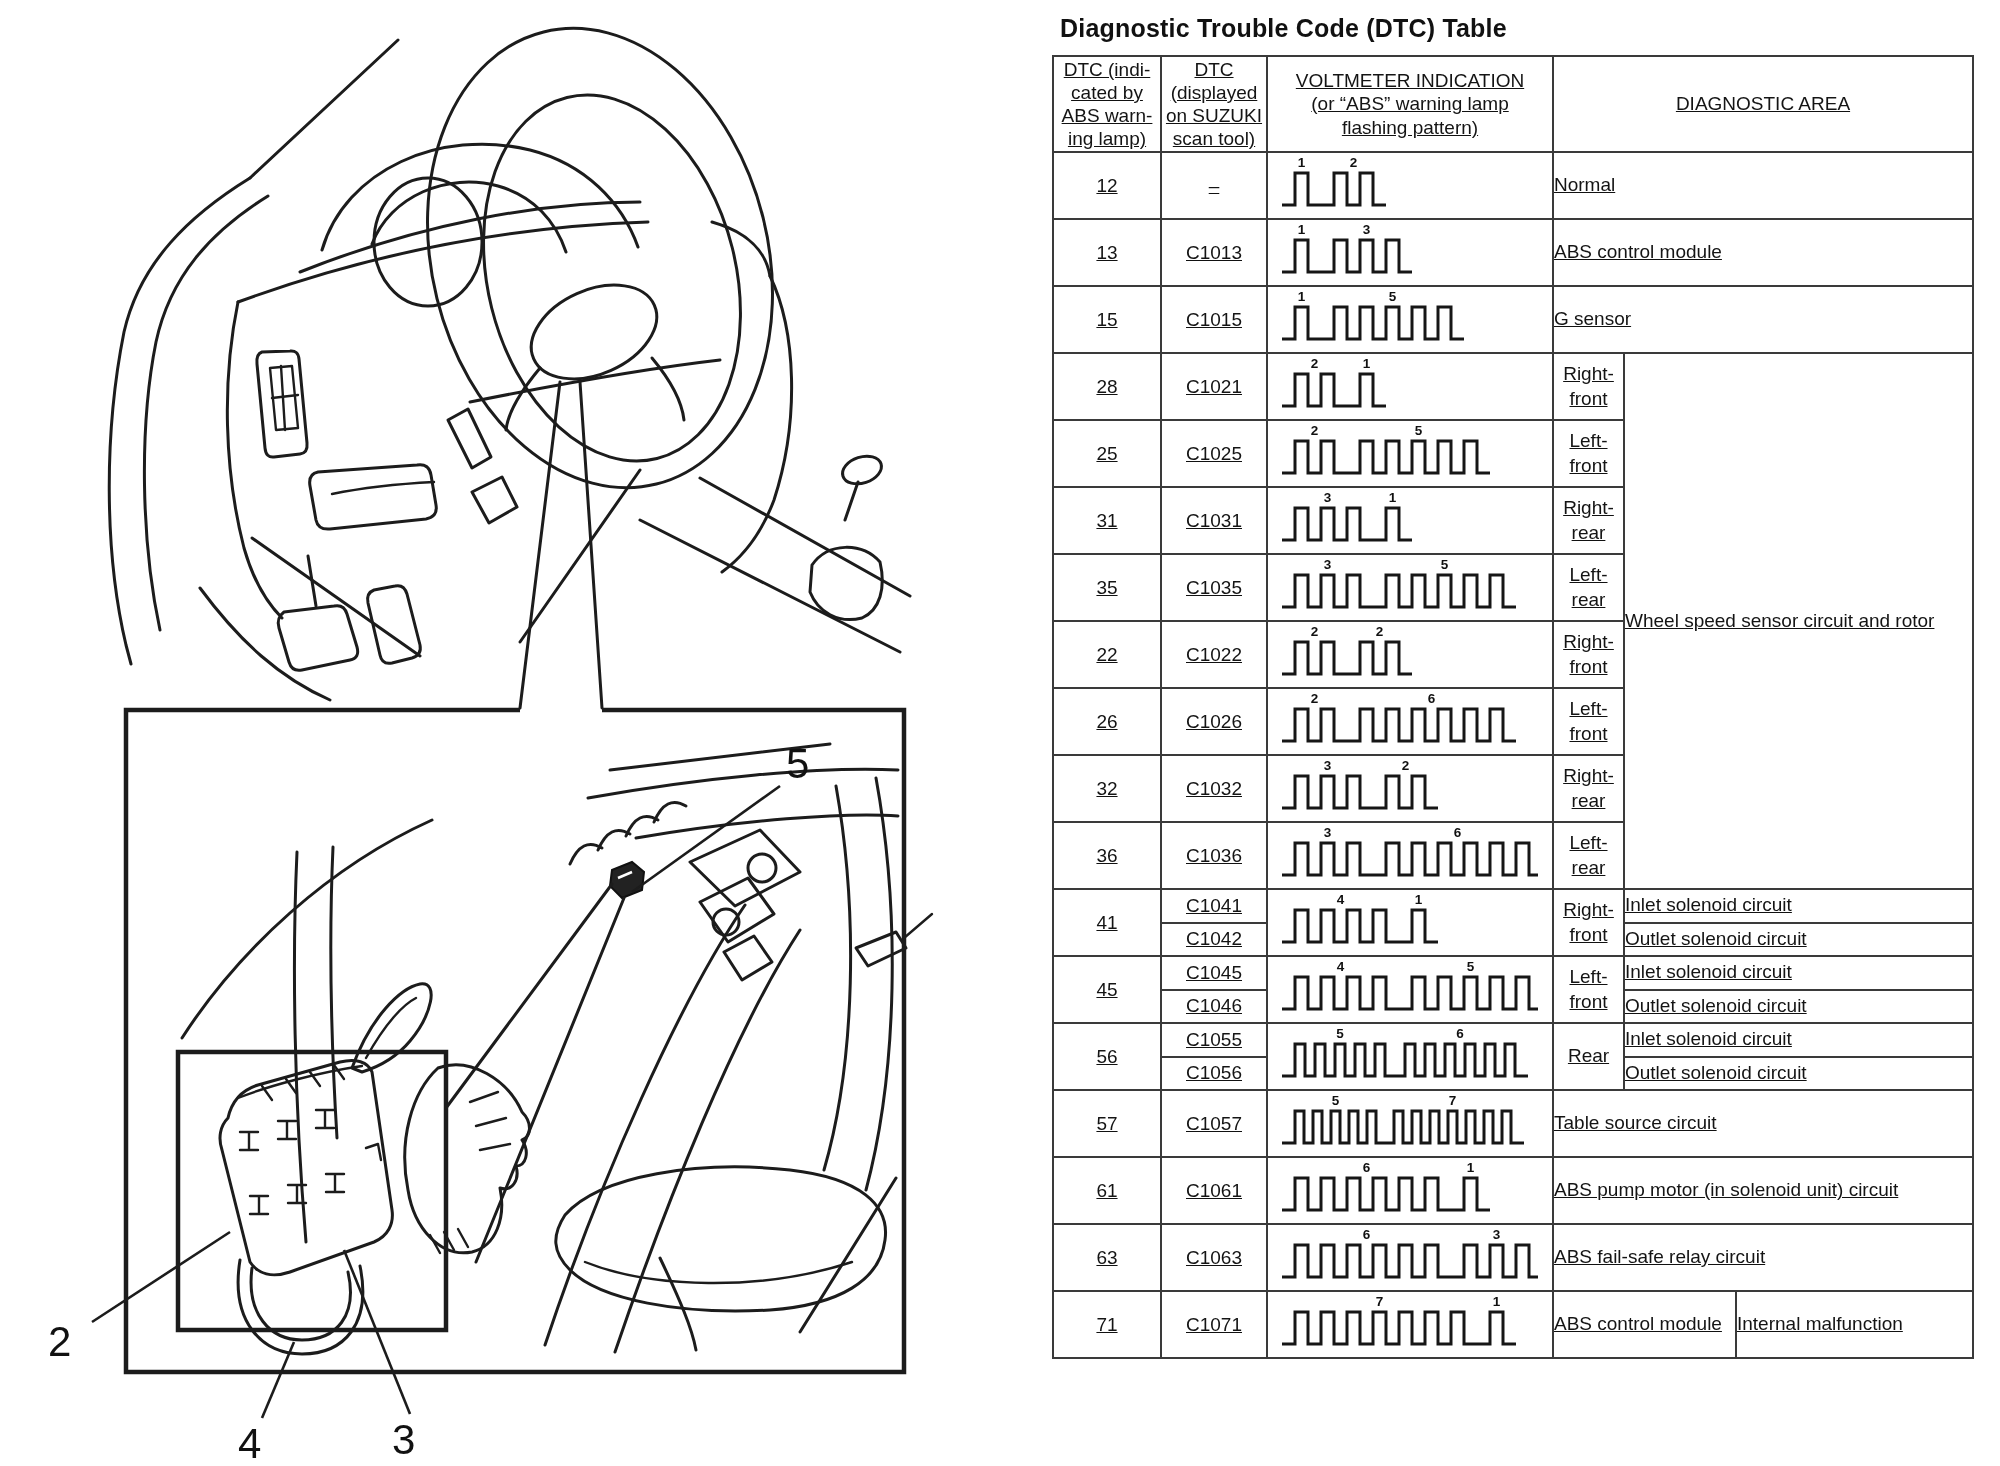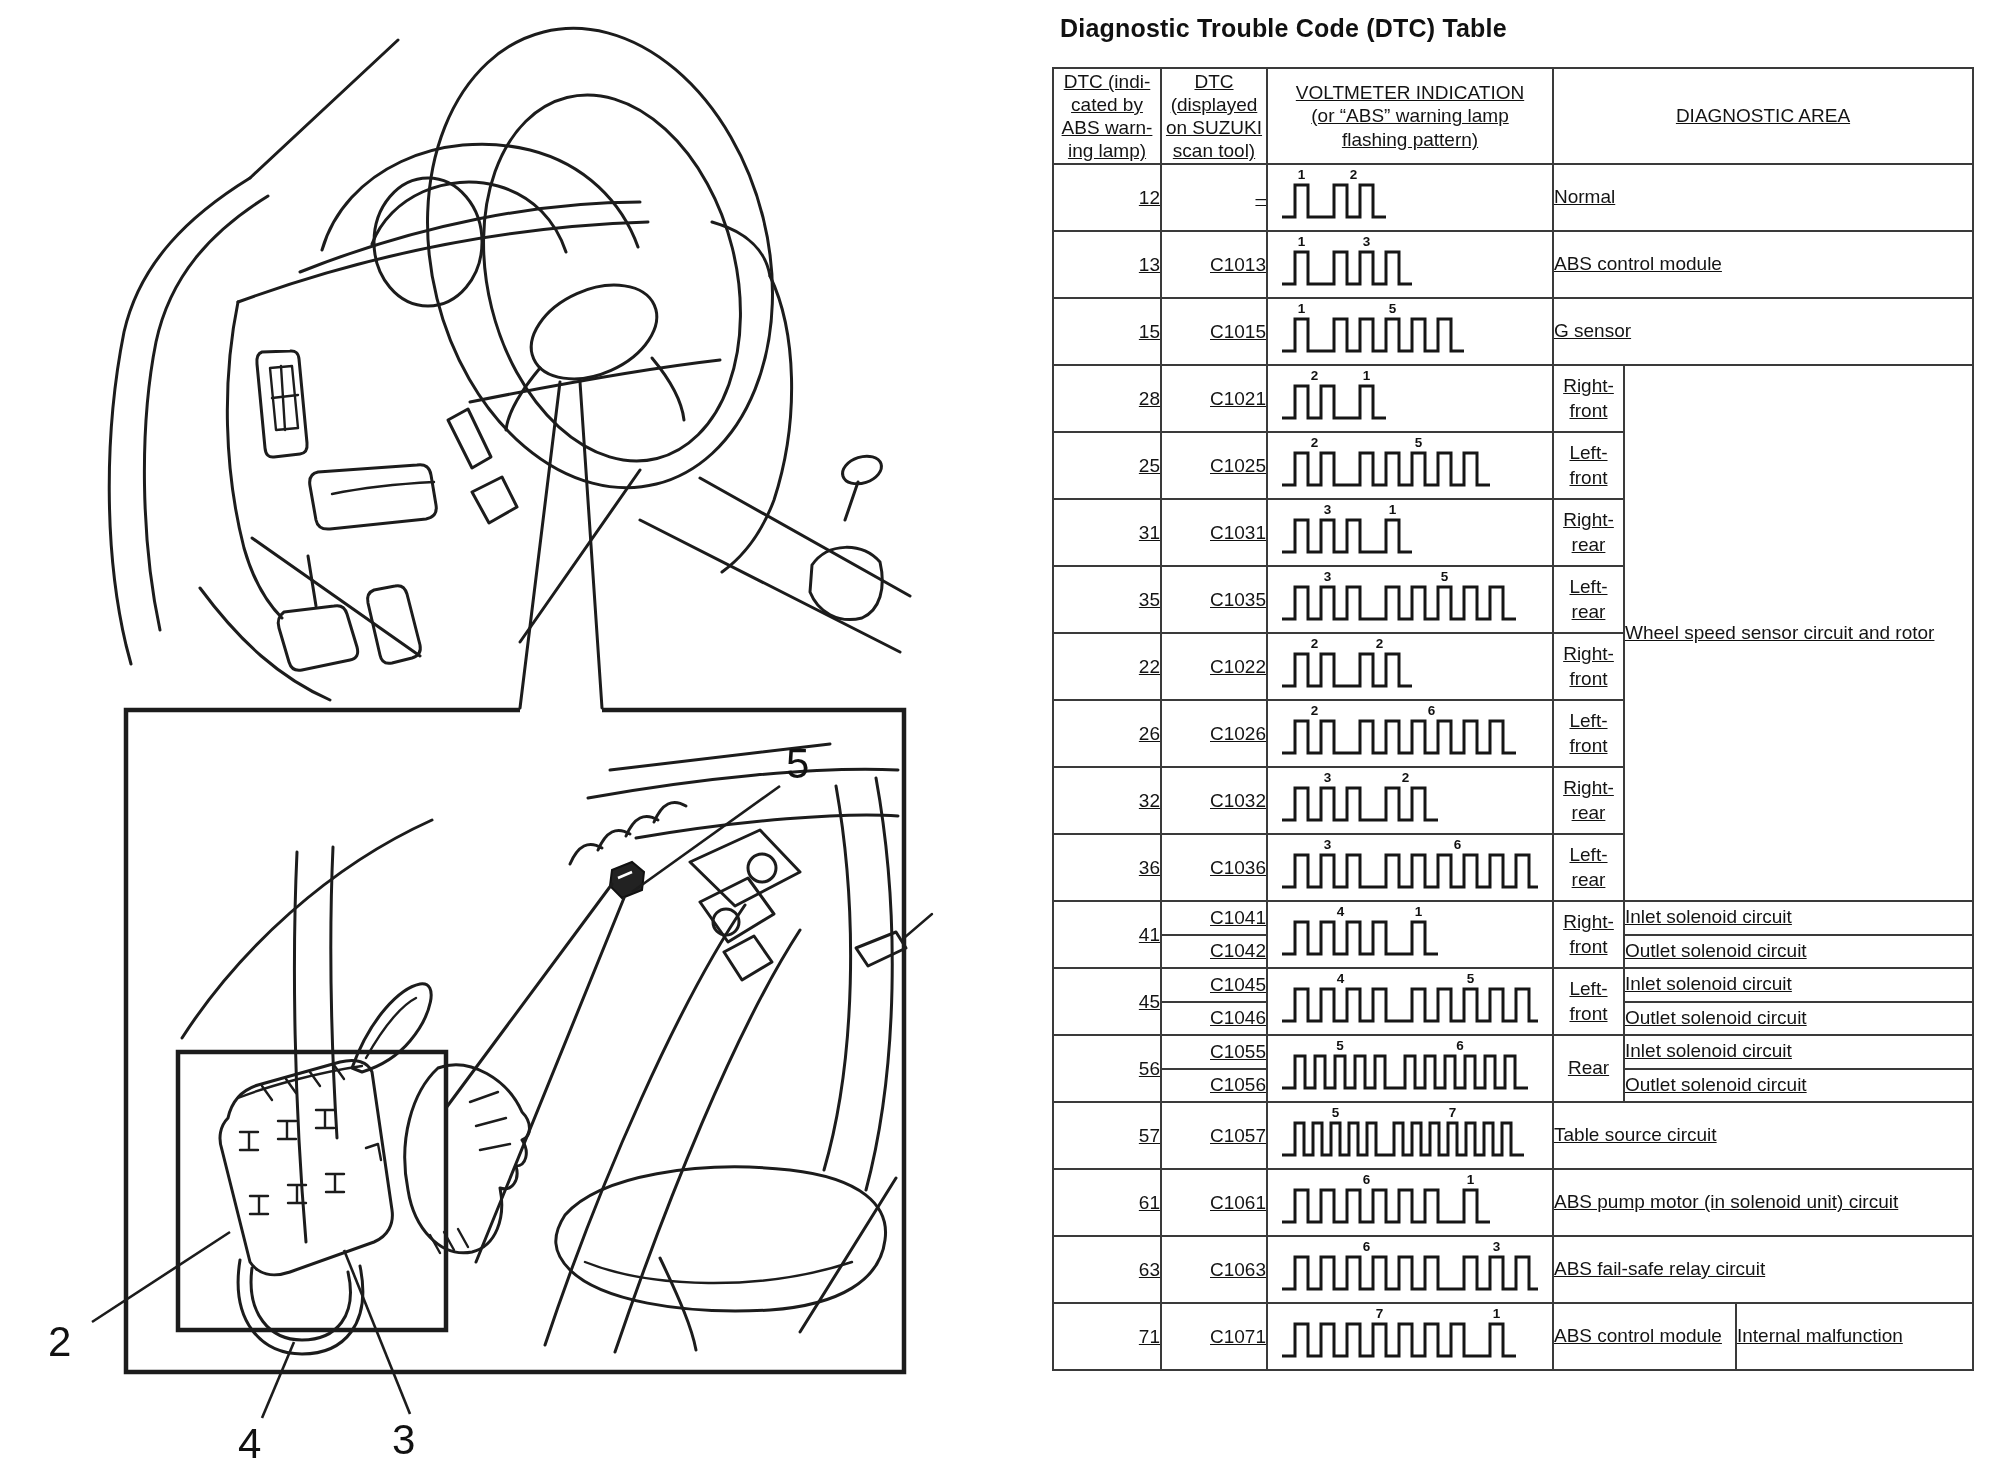--- a/index.html
+++ b/index.html
@@ -11,28 +11,28 @@
   
   .diagram-wrap { position:absolute; left:0; top:0; width:1045px; height:1466px; }
   .diagram-wrap svg { display:block; }
   .sk  { fill:none; stroke:#1c1c1c; stroke-width:3;   stroke-linecap:round; stroke-linejoin:round; }
   .skt { fill:none; stroke:#1c1c1c; stroke-width:2.4; stroke-linecap:round; stroke-linejoin:round; }
   .box { fill:none; stroke:#1c1c1c; stroke-width:4.5; stroke-linejoin:miter; }
   .ldr { fill:none; stroke:#1c1c1c; stroke-width:2.6; }
   .callout-num { font-family:"Liberation Sans", sans-serif; font-size:42px; fill:#111; }
   
   .dtc-panel { position:absolute; left:1052px; top:10px; width:930px; }
-  .dtc-title { font-size:25px; font-weight:bold; letter-spacing:0.2px; margin:4px 0 24px 8px; }
+  .dtc-title { font-size:25px; font-weight:bold; letter-spacing:0.2px; margin:4px 0 12px 8px; }
   table.dtc { border-collapse:collapse; table-layout:fixed; width:922px;text-decoration:underline; }
   table.dtc th, table.dtc td {
     border:2px solid #3a3a3a; padding:0; font-size:19px; font-weight:normal;
     color:#141414; vertical-align:middle; overflow:hidden;
   }
   table.dtc th { text-align:center; line-height:1.22; white-space:pre-line; height:94px; }
-  td.c-code  { text-align:right; }
+  td.c-code  { text-align:center; }
   td.c-wave  { padding:0 0 0 6px; }
   td.c-area  { text-align:left; padding:4px 8px 4px 12px; line-height:1.3;margin-top:36px; }
   td.c-pos   { text-align:center; padding:4px 4px 4px 8px; line-height:1.3; font-size:18.5px; }
   tr.r64 { height:64px; }
   tr.r32 { height:32px; }
   .wave-label { font-family:"Liberation Sans", sans-serif; font-size:13.5px; font-weight:600; fill:#111; }
   .wave-path  { fill:none; stroke:#161616; stroke-width:3; stroke-linejoin:miter; stroke-linecap:butt; }
 </style>
 </head>
 <body>

